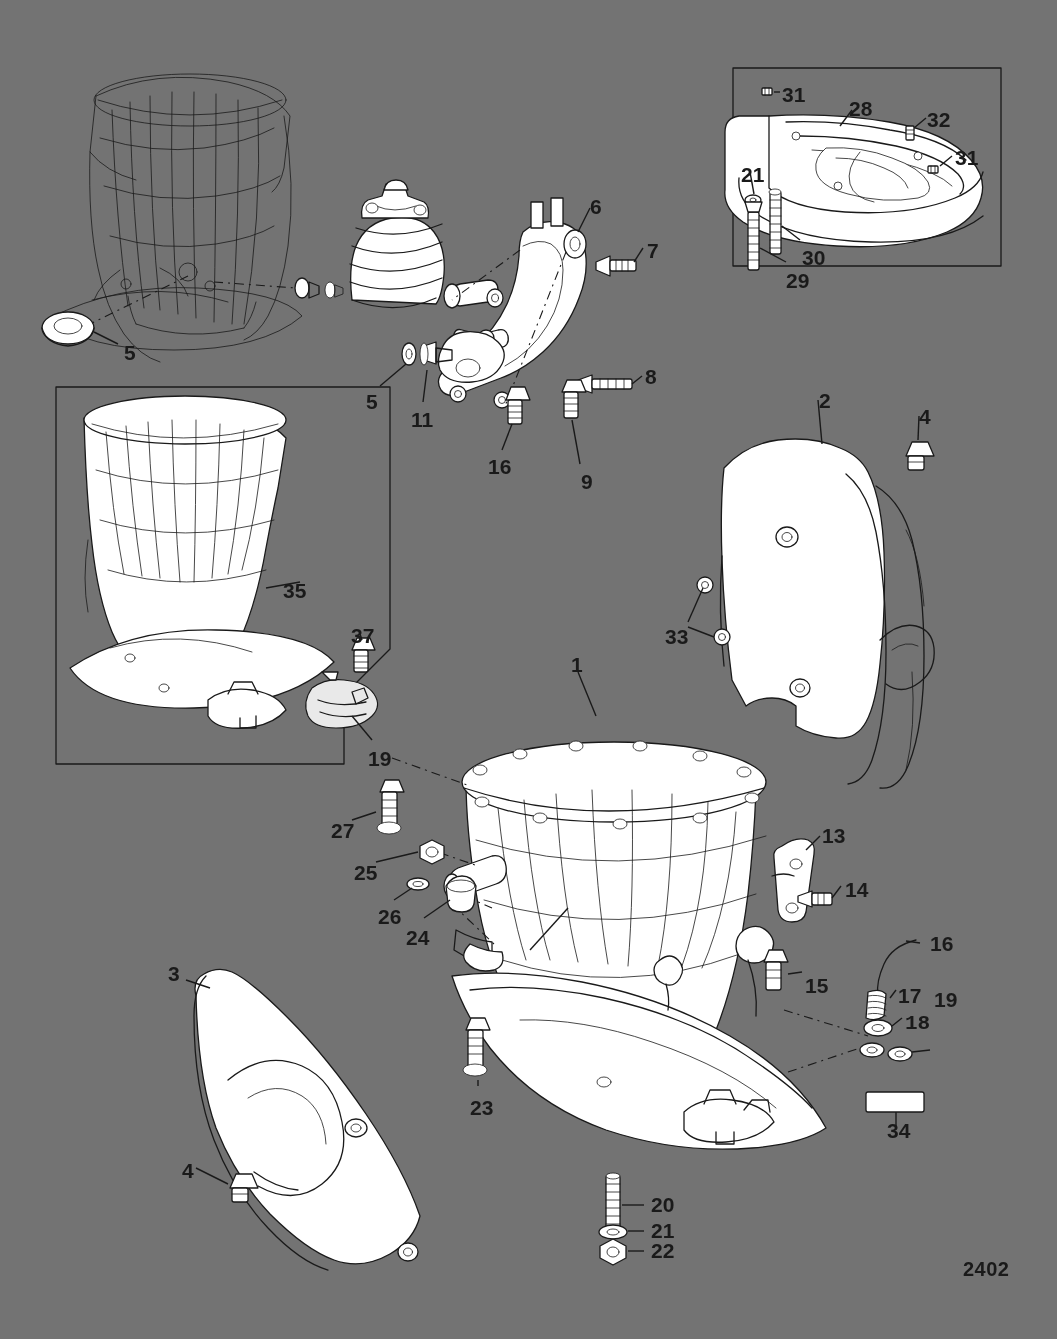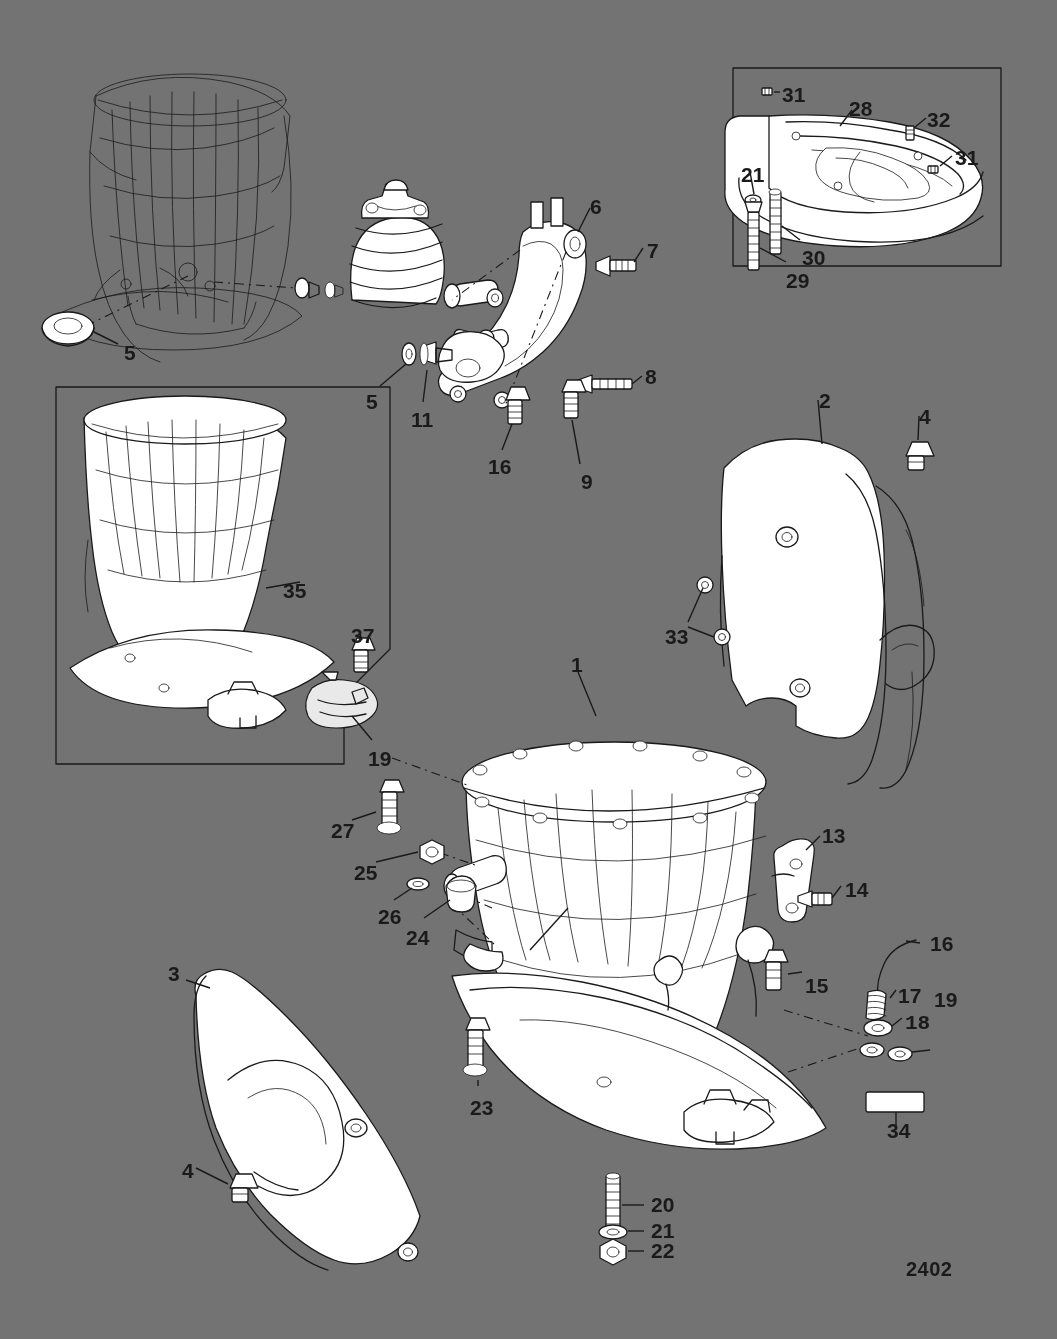--- a/index.html
+++ b/index.html
@@ -508,15 +508,15 @@
   <div class="callout" style="left:905px; top:1013px;font-family:Liberation Mono, monospace;">18</div>
   <div class="callout" style="left:934px; top:989px;">19</div>
   <div class="callout" style="left:168px; top:963px;">3</div>
   <div class="callout" style="left:470px; top:1097px;">23</div>
   <div class="callout" style="left:887px; top:1120px;">34</div>
   <div class="callout" style="left:182px; top:1160px;">4</div>
   <div class="callout" style="left:651px; top:1194px;">20</div>
   <div class="callout" style="left:651px; top:1220px;">21</div>
   <div class="callout" style="left:651px; top:1240px;">22</div>
 
-  <div class="figure-id" style="left:906px; top:1258px;text-align:center;">2402</div>
+  <div class="figure-id" style="left:963px; top:1258px;text-align:center;">2402</div>
 
 </div>
 
 </body></html>

